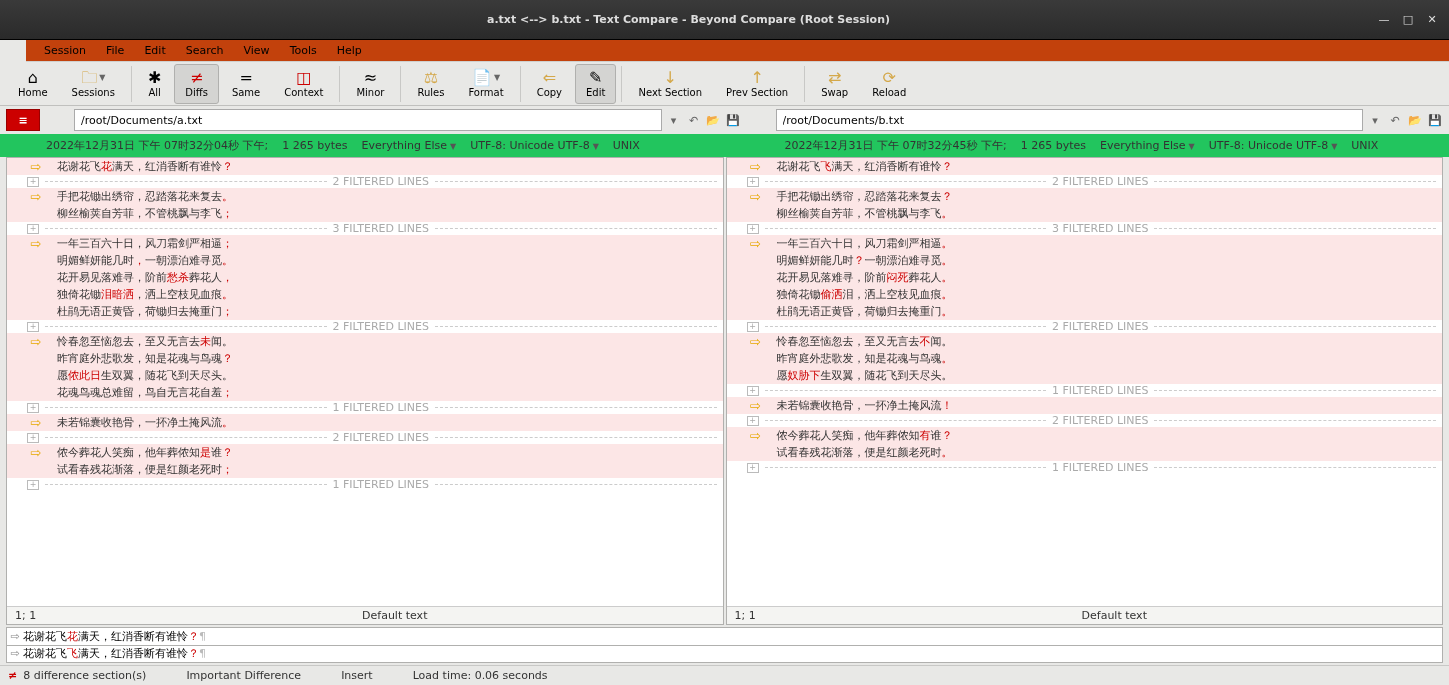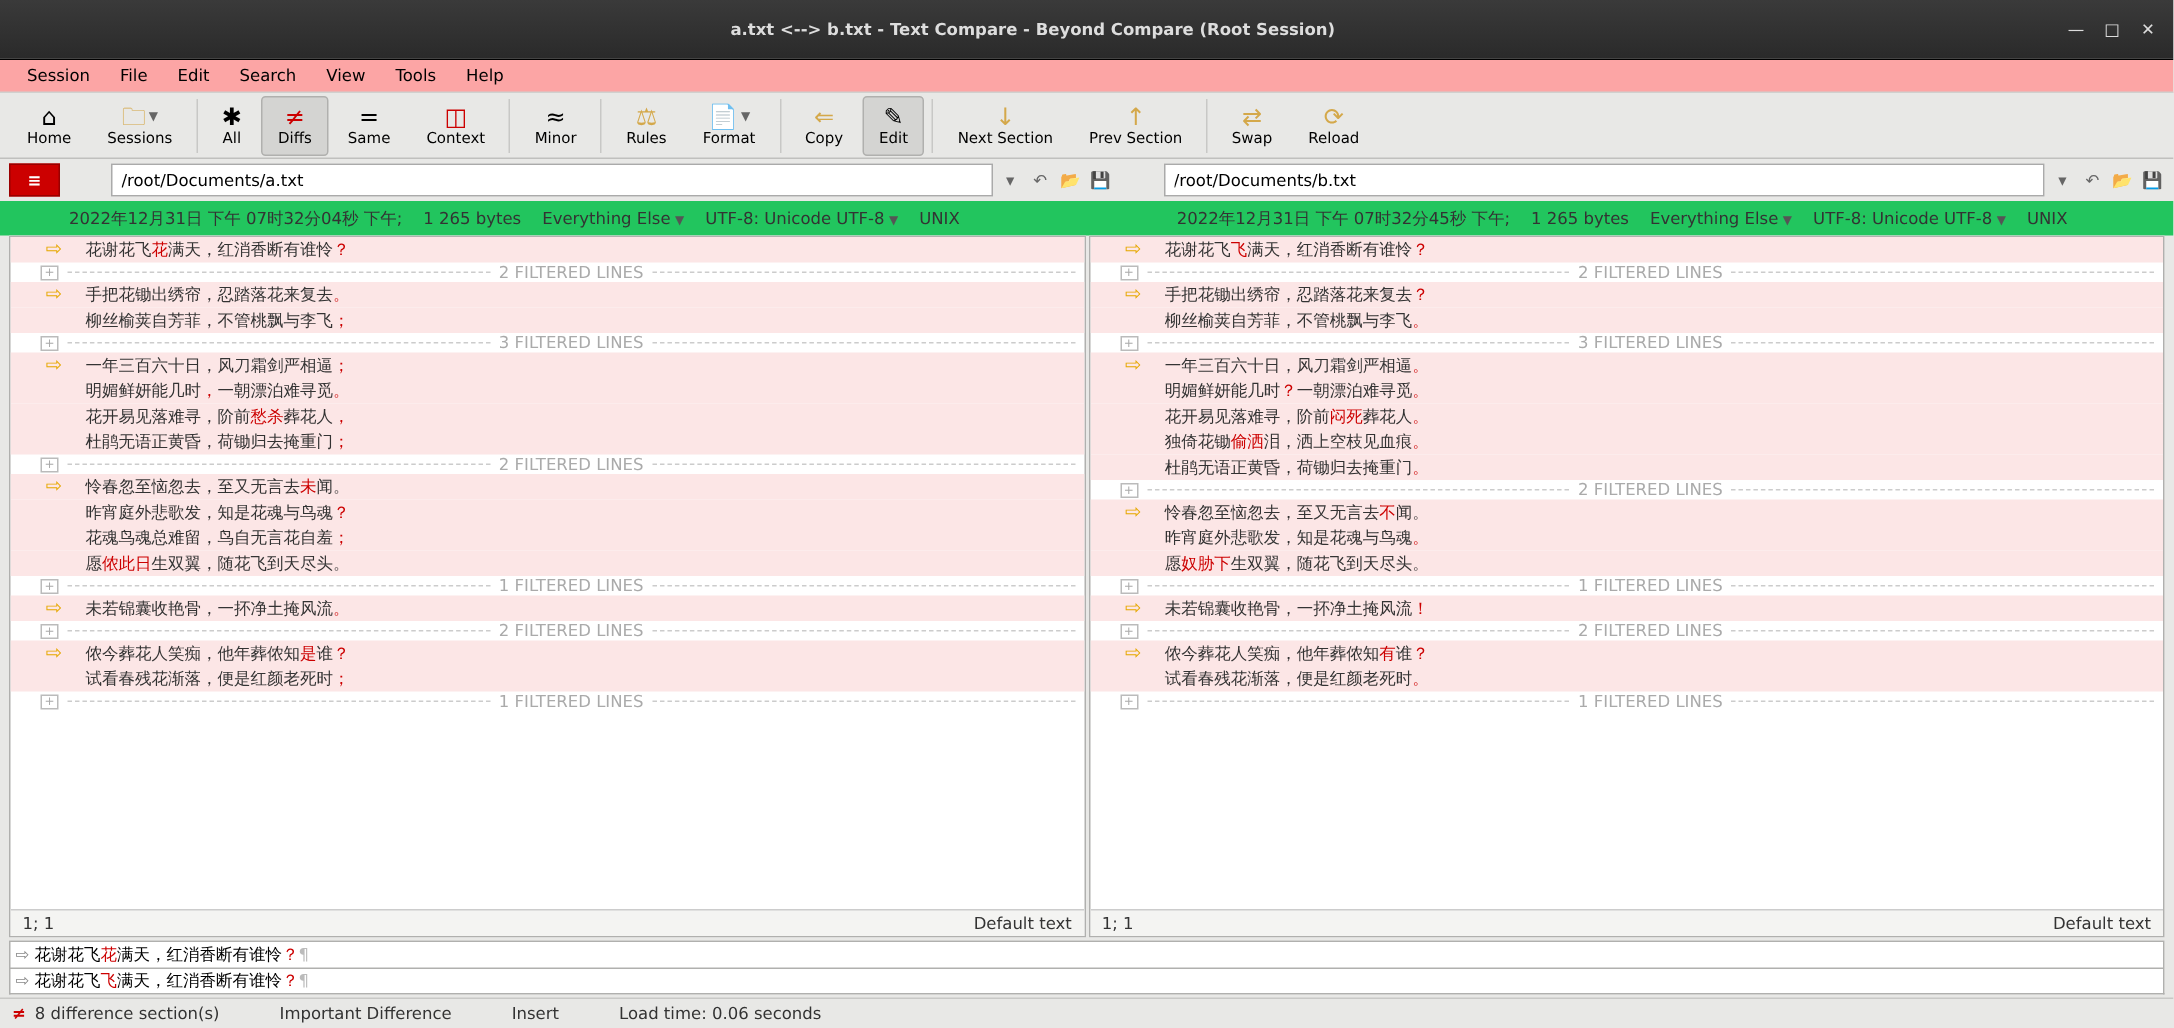--- a/index.html
+++ b/index.html
@@ -2,21 +2,21 @@
 <html><head>
 <meta charset="utf-8">
 <style>
 * { margin: 0; padding: 0; box-sizing: border-box; font-family: "DejaVu Sans", Arial, sans-serif; font-size: 11px; }
 body { background: #e8e8e6; width: 1449px; height: 685px; overflow: hidden; display: flex; flex-direction: column; }
 
 .titlebar { background: linear-gradient(#3a3a3a, #2a2a2a); color: #ddd; height: 40px; display: flex; align-items: center; padding: 0 8px; border-bottom: 1px solid #000; }
 .titlebar .title { flex: 1; text-align: center; font-weight: bold; }
 .titlebar .win-btn { width: 18px; height: 18px; margin-left: 6px; display: flex; align-items: center; justify-content: center; cursor: pointer; }
 
-.menubar { background: #fca5a5; height: 22px; display: flex; align-items: center; padding: 0 8px; border-bottom: 1px solid #d0d0ce; }
+.menubar { background: #c2410c; height: 22px; display: flex; align-items: center; padding: 0 8px; border-bottom: 1px solid #d0d0ce; margin-left: 26px; }
 .menubar .item { padding: 2px 10px; cursor: pointer; }
 
 .toolbar { background: #e8e8e6; height: 44px; display: flex; align-items: center; padding: 2px 6px; border-bottom: 1px solid #c0c0be; }
 .toolbar .btn { display: flex; flex-direction: column; align-items: center; justify-content: center; padding: 2px 10px; margin: 0 1px; height: 40px; cursor: pointer; border: 1px solid transparent; border-radius: 3px; }
 .toolbar .btn.active { background: #d4d4d2; border-color: #b0b0ae; }
 .toolbar .btn .icon { font-size: 16px; line-height: 1; }
 .toolbar .btn .label { font-size: 10px; margin-top: 1px; }
 .toolbar .sep { width: 1px; height: 36px; background: #c8c8c6; margin: 0 4px; }
 .toolbar .btn .drop { font-size: 8px; margin-left: 2px; color: #666; }
 .toolbar .btn .icon-row { display: flex; align-items: center; }
@@ -41,21 +41,21 @@
 .arrow-icon { color: #e6a800; font-size: 13px; }
 .expand { width: 12px; color: #888; flex-shrink: 0; font-size: 9px; text-align: center; }
 .text { white-space: pre; color: #333; }
 .h { color: #c00; }
 .filtered { display: flex; align-items: center; height: 13px; color: #aaa; font-size: 9px; }
 .filtered .dash-line { flex: 1; border-top: 1px dashed #ccc; height: 1px; margin: 0 6px; }
 .filtered .expand-box { width: 12px; margin-left: 20px; text-align: center; border: 1px solid #bbb; font-size: 8px; line-height: 8px; cursor: pointer; }
 
 .pane-status { height: 18px; border-top: 1px solid #ccc; display: flex; align-items: center; padding: 0 8px; font-size: 10.5px; color: #333; background: #f4f4f2; }
 .pane-status .pos { width: 60px; }
-.pane-status .lbl { flex: 1; text-align: right; }
+.pane-status .lbl { flex: 1; text-align: center; }
 
 .bottom-compare { height: 36px; margin: 2px 6px; display: flex; flex-direction: column; }
 .bc-line { flex: 1; border: 1px solid #b0b0ae; background: #fff; display: flex; align-items: center; font-size: 12px; font-family: "Noto Sans CJK SC", sans-serif; }
 .bc-line .ar { width: 16px; color: #888; text-align: center; }
 .bc-line .tx { flex: 1; }
 .bc-line .tail { color: #bbb; }
 .bc-mid { border-top: none; }
 
 .statusbar { height: 20px; background: #e8e8e6; border-top: 1px solid #c8c8c6; display: flex; align-items: center; padding: 0 8px; font-size: 10.5px; color: #333; }
 .statusbar .icon-ne { color: #c00; font-weight: bold; margin-right: 6px; }
@@ -239,20 +239,26 @@
         <div class="line diff">
           <span class="gutter"></span>
           <span class="arrow"></span>
           <span class="expand"></span>
           <span class="text">花开易见落难寻，阶前<span class="h">愁杀</span>葬花人<span class="h">，</span></span>
         </div>
         <div class="line diff">
           <span class="gutter"></span>
           <span class="arrow"></span>
           <span class="expand"></span>
+          <span class="text">独倚花锄<span class="h">泪暗洒</span>，洒上空枝见血痕<span class="h">。</span></span>
+        </div>
+        <div class="line diff">
+          <span class="gutter"></span>
+          <span class="arrow"></span>
+          <span class="expand"></span>
           <span class="text">杜鹃无语正黄昏，荷锄归去掩重门<span class="h">；</span></span>
         </div>
         <div class="filtered">
           <span class="expand-box">+</span>
           <span class="dash-line"></span>
           <span>2 FILTERED LINES</span>
           <span class="dash-line"></span>
         </div>
         <div class="line diff">
           <span class="gutter"></span>
@@ -263,27 +269,27 @@
         <div class="line diff">
           <span class="gutter"></span>
           <span class="arrow"></span>
           <span class="expand"></span>
           <span class="text">昨宵庭外悲歌发，知是花魂与鸟魂<span class="h">？</span></span>
         </div>
         <div class="line diff">
           <span class="gutter"></span>
           <span class="arrow"></span>
           <span class="expand"></span>
+          <span class="text">愿<span class="h">侬此日</span>生双翼，随花飞到天尽头。</span>
+        </div>
+        <div class="line diff">
+          <span class="gutter"></span>
+          <span class="arrow"></span>
+          <span class="expand"></span>
           <span class="text">花魂鸟魂总难留，鸟自无言花自羞<span class="h">；</span></span>
-        </div>
-        <div class="line diff">
-          <span class="gutter"></span>
-          <span class="arrow"></span>
-          <span class="expand"></span>
-          <span class="text">愿<span class="h">侬此日</span>生双翼，随花飞到天尽头。</span>
         </div>
         <div class="filtered">
           <span class="expand-box">+</span>
           <span class="dash-line"></span>
           <span>1 FILTERED LINES</span>
           <span class="dash-line"></span>
         </div>
         <div class="line diff">
           <span class="gutter"></span>
           <span class="arrow"><span class="arrow-icon">⇨</span></span>

